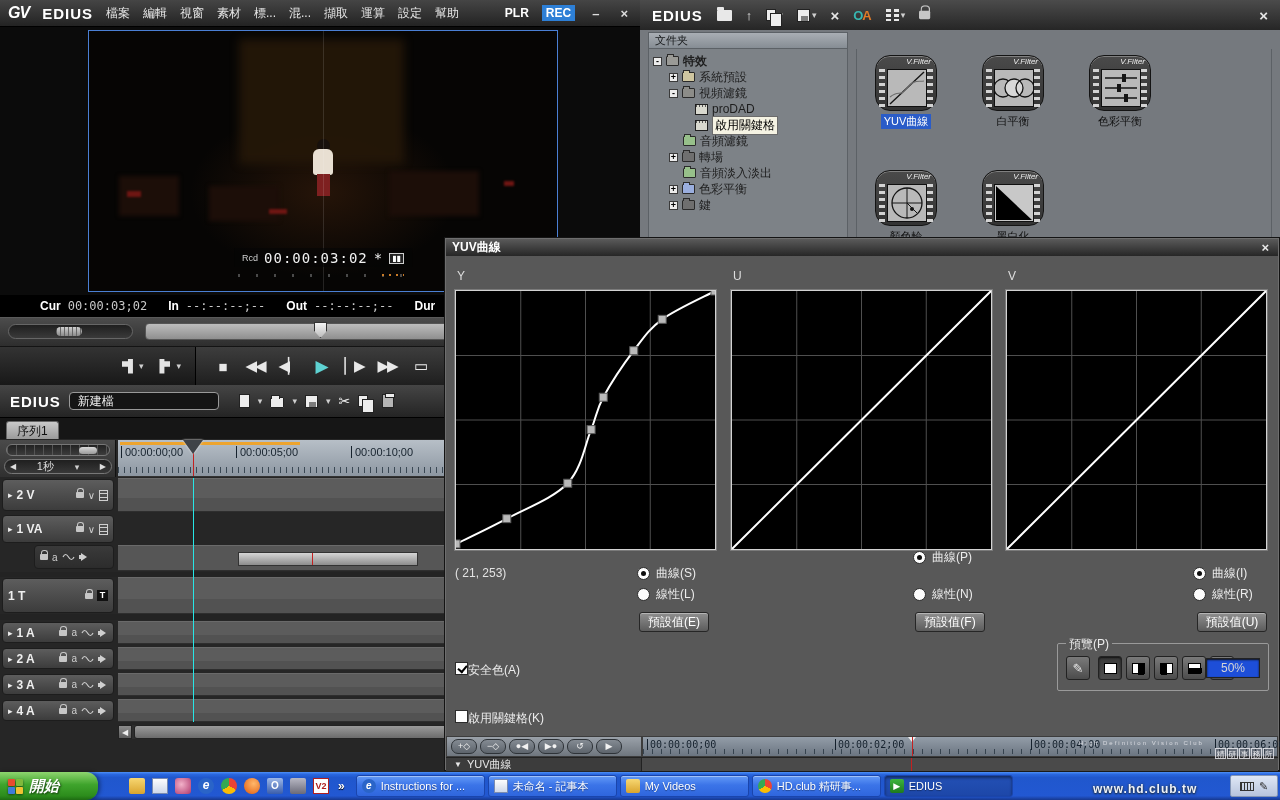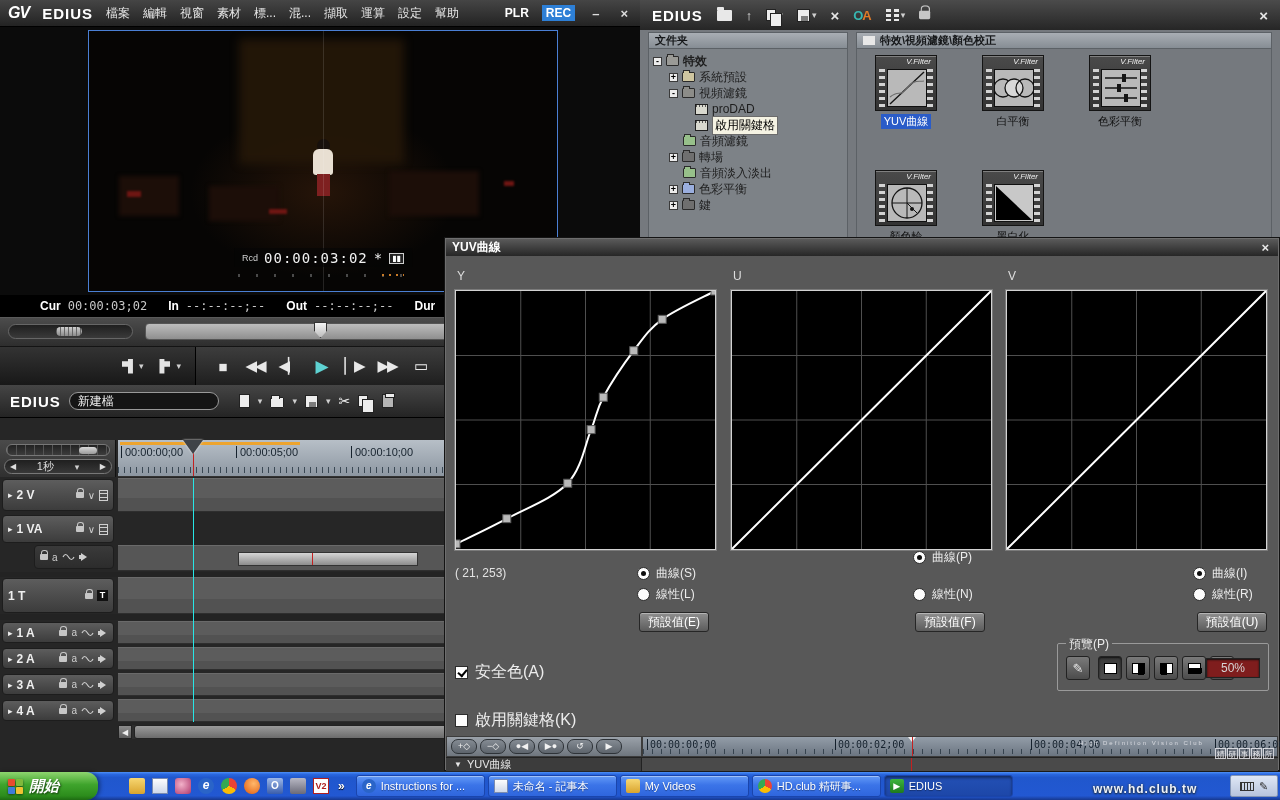--- a/index.html
+++ b/index.html
@@ -49,21 +49,21 @@
   .flag.out{clip-path:polygon(0 0,0 100%,45% 100%,45% 55%,100% 55%,100% 18%,45% 18%,45% 0)}
   .caret{color:#cfcfcf;font-size:9px}
   .tbtns{position:absolute;left:200px;top:0;height:38px;display:flex;align-items:center;gap:9px;padding-left:10px}
   .tbtn{color:#e8e8e8;font-size:15px;letter-spacing:-2px;cursor:default;min-width:24px;text-align:center}
   .tbtn.play{color:#5ed2d2;font-size:17px}
 
   
   .bin{left:0;top:385px;width:640px;height:387px;background:#262626;z-index:1}
   .binhead{position:absolute;left:0;top:0;width:100%;height:33px;background:linear-gradient(#454545,#242424);display:flex;align-items:center;gap:8px;padding:0 10px;border-bottom:1px solid #000}
   .binapp{font-weight:bold;color:#fff;font-size:15px;letter-spacing:1px}
-  .projfield{width:150px;height:18px;border-radius:9px;border:1px solid #999;background:#151515;color:#eee;font-size:12px;padding:0 8px;line-height:16px}
+  .projfield{width:150px;height:18px;border-radius:4px;border:1px solid #999;background:#151515;color:#eee;font-size:12px;padding:0 8px;line-height:16px}
   .ticon{display:inline-block;position:relative}
   .ic-doc{width:11px;height:14px;background:#ededed;border:1px solid #222}
   .ic-open{width:14px;height:11px;background:#ededed;border:1px solid #222;border-radius:1px;margin-top:3px}
   .ic-open::before{content:"";position:absolute;left:0;top:-3px;width:7px;height:3px;background:#ededed;border:1px solid #222;border-bottom:none}
   .ic-save{width:13px;height:13px;background:#ededed;border:1px solid #222}
   .ic-save::after{content:"";position:absolute;left:3px;bottom:0;width:7px;height:5px;background:#7d7d7d}
   .ic-copy{width:10px;height:12px;background:#ededed;border:1px solid #222}
   .ic-copy::after{content:"";position:absolute;left:3px;top:3px;width:10px;height:12px;background:#ededed;border:1px solid #222}
   .ic-paste{width:12px;height:14px;background:#b5b5b5;border:1px solid #222}
   .ic-paste::after{content:"";position:absolute;left:2px;top:-2px;width:8px;height:3px;background:#ededed;border:1px solid #222}
@@ -112,60 +112,60 @@
   .ic-oa b{color:#37b6b0;font-size:13px}
   .ic-oa i{color:#e07b28;font-size:13px;font-weight:bold;font-style:normal;margin-left:-3px}
   .ic-grid{display:inline-block;width:13px;height:12px;background:
     linear-gradient(#e8e8e8,#e8e8e8) 0 0/5px 3px no-repeat,
     linear-gradient(#e8e8e8,#e8e8e8) 8px 0/5px 3px no-repeat,
     linear-gradient(#e8e8e8,#e8e8e8) 0 5px/5px 3px no-repeat,
     linear-gradient(#e8e8e8,#e8e8e8) 8px 5px/5px 3px no-repeat,
     linear-gradient(#e8e8e8,#e8e8e8) 0 10px/5px 2px no-repeat,
     linear-gradient(#e8e8e8,#e8e8e8) 8px 10px/5px 2px no-repeat}
   .lkbig{transform:scale(1.4);transform-origin:left center}
-  .panehead{position:absolute;top:32px;height:17px;background:linear-gradient(#a9aeb4,#868d94);border:1px solid #5c6166;color:#16181a;font-size:11px;font-weight:bold;display:flex;align-items:center;gap:5px;padding:0 6px}
+  .panehead{position:absolute;top:32px;height:17px;background:linear-gradient(#a9aeb4,#868d94);border:1px solid #5c6166;color:#16181a;font-size:11px;font-weight:normal;display:flex;align-items:center;gap:5px;padding:0 6px}
   .treepane{position:absolute;left:8px;top:49px;width:200px;bottom:0;background:#7d8287;border:1px solid #5c6166;border-top:none;padding:4px 0 0 4px}
   .titem{height:16px;display:flex;align-items:center;gap:4px;font-size:12px;color:#1d1d1d;white-space:nowrap}
   .exp{width:9px;height:9px;background:#ececec;border:1px solid #3a3a3a;font-size:9px;line-height:7px;text-align:center;color:#000;flex:none;font-weight:bold}
   .fold{width:13px;height:10px;border:1px solid #2a2a2a;border-radius:1px;position:relative;flex:none;background:#cfc6a0}
   .fold::before{content:"";position:absolute;left:0px;top:-3px;width:5px;height:2px;background:inherit;border:1px solid #2a2a2a;border-bottom:none}
   .fd-gray{background:#9a9a96}.fd-dark{background:#6f6f6f}.fd-green{background:#97c08a}.fd-blue{background:#9aaede}.fd-films{background:#8c8c88}
   .fclip{width:13px;height:11px;background:#d9d9cf;border:1px solid #1f1f1f;flex:none;background-image:repeating-linear-gradient(90deg,#555 0 1px,transparent 1px 3px);background-size:100% 2px;background-repeat:repeat-x;background-position:0 0}
   .tsel{background:#f5f3e3;border:1px solid #6b6b6b;padding:0 2px;color:#000}
   .fxpane-head-icon{width:12px;height:9px;background:#e8e8e8;position:relative}
   .fxgrid{position:absolute;left:216px;top:49px;right:8px;bottom:0;background:#75797e;border:1px solid #5c6166;border-top:none}
   .fx{position:absolute;width:70px;display:flex;flex-direction:column;align-items:center}
-  .fxicon{width:62px;height:56px;background:linear-gradient(#4a4a4a,#333);border-radius:0;border:1px solid #141414;position:relative;box-shadow:inset 0 1px rgba(255,255,255,.3)}
+  .fxicon{width:62px;height:56px;background:linear-gradient(#4a4a4a,#333);border-radius:15px;border:1px solid #141414;position:relative;box-shadow:inset 0 1px rgba(255,255,255,.3)}
   .fxbadge{position:absolute;top:1px;right:5px;font-size:8px;font-style:italic;color:#ececec}
   .fxholes{position:absolute;top:13px;width:6px;height:38px;background:repeating-linear-gradient(#d3d3d3 0 3px,transparent 3px 7px)}
   .fxscreen{position:absolute;left:11px;top:13px;width:40px;height:38px;background:#b9b9b9;border:1px solid #101010}
   .fxlabel{margin-top:3px;font-size:11px;color:#101010;padding:0 3px;white-space:nowrap}
   .fxlabel.sel{background:#2a5cc8;color:#fff}
 
   
   .dialog{left:444px;top:237px;width:836px;height:534px;background:#585858;border:1px solid #141414;box-shadow:0 0 0 1px #6e6e6e inset;z-index:5}
   .dtitle{position:absolute;left:1px;top:1px;right:1px;height:17px;background:linear-gradient(#5a5a5a,#262626);display:flex;align-items:center;padding:0 6px;color:#fff;font-size:12px;font-weight:bold}
   .dclose{margin-left:auto;color:#e8e8e8;font-size:13px;font-weight:bold;padding:0 3px}
   .chlabel{position:absolute;top:31px;color:#dedede;font-size:12px}
   .cpanel{position:absolute;top:52px;width:261px;height:260px;background:#000;border:1px solid #d2d2d2;box-shadow:0 0 0 1px #7a7a7a}
   .coord{position:absolute;left:10px;top:328px;color:#e3e3e3;font-size:12px}
   .radio{display:inline-block;width:13px;height:13px;border-radius:50%;background:#fdfdfd;border:1px solid #2c2c2c;position:relative;flex:none}
   .radio.sel::after{content:"";position:absolute;left:3px;top:3px;right:3px;bottom:3px;background:#0d0d0d;border-radius:50%}
   .rrow{position:absolute;display:flex;align-items:center;gap:6px;color:#ececec;font-size:12px;white-space:nowrap}
   .dbtn{position:absolute;width:70px;height:20px;background:linear-gradient(#8f8f8f,#5c5c5c);border:1px solid #262626;border-radius:3px;box-shadow:inset 0 1px #b5b5b5;color:#fff;font-size:12px;text-align:center;line-height:18px;white-space:nowrap}
   .cb{display:inline-block;width:13px;height:13px;background:#fdfdfd;border:1px solid #2c2c2c;position:relative;flex:none}
   .cb.on::after{content:"";position:absolute;left:2px;top:2px;width:7px;height:4px;border-left:2px solid #000;border-bottom:2px solid #000;transform:rotate(-50deg)}
-  .cbrow{position:absolute;display:flex;align-items:center;gap:7px;color:#ececec;font-size:16px}
+  .cbrow{position:absolute;display:flex;align-items:flex-start;color:#ececec;font-size:12px}
   .pvgroup{position:absolute;left:612px;top:405px;width:212px;height:48px;border:1px solid #9a9a9a;border-radius:2px}
   .pvlabel{position:absolute;left:8px;top:-8px;background:#585858;color:#ececec;font-size:12px;padding:0 3px}
   .pvbtn{position:absolute;top:12px;width:24px;height:24px;background:linear-gradient(#7a7a7a,#4c4c4c);border:1px solid #222;border-radius:3px;display:flex;align-items:center;justify-content:center}
   .pvbtn.pressed{background:linear-gradient(#3a3a3a,#4e4e4e);box-shadow:inset 0 1px 2px #111}
   .pvsq{width:13px;height:11px;background:#fff;border:1px solid #000;position:relative}
   .pvsq i{position:absolute;background:#000}
-  .pvzoom{position:absolute;right:8px;top:14px;width:54px;height:20px;background:#7f1d1d;border:1px solid #222;box-shadow:inset 0 1px 2px #111;color:#d5d5d5;font-size:12px;text-align:center;line-height:18px}
+  .pvzoom{position:absolute;right:8px;top:14px;width:54px;height:20px;background:#1d4ed8;border:1px solid #222;box-shadow:inset 0 1px 2px #111;color:#d5d5d5;font-size:12px;text-align:center;line-height:18px}
   .pencil{color:#e8e8e8;font-size:13px}
   .kfbar{position:absolute;left:1px;top:498px;width:196px;height:21px;background:linear-gradient(#9aa1a9,#6f767e);display:flex;align-items:center;gap:3px;padding:0 4px;border:1px solid #3c3c3c}
   .kfbtn{height:15px;min-width:26px;border-radius:7px;background:linear-gradient(#848b93,#5d646c);border:1px solid #2e3338;color:#f2f2f2;font-size:9px;text-align:center;line-height:13px;padding:0 3px;white-space:nowrap}
   .kfruler{position:absolute;left:197px;top:498px;right:1px;height:21px;background:linear-gradient(#939da8,#6b7581);border:1px solid #3c3c3c}
   .kflab{position:absolute;top:2px;font-size:10px;color:#14202c;border-left:1px solid #14202c;padding-left:2px;font-family:"DejaVu Sans Mono",monospace;white-space:nowrap}
   .kfticks{position:absolute;left:0;right:0;bottom:2px;height:5px;background:repeating-linear-gradient(90deg,#36434f 0 1px,transparent 1px 9px)}
   .kfwhite{position:absolute;top:0;width:0;height:0;border-left:4px solid transparent;border-right:4px solid transparent;border-top:5px solid #f2f2f2}
   .kfrow{position:absolute;left:1px;top:519px;right:1px;height:14px;background:#454545;border-top:1px solid #222;display:flex}
   .kfrowhead{width:196px;background:#3c3c3c;color:#e8e8e8;font-size:11px;display:flex;align-items:center;gap:5px;padding:0 8px;border-right:1px solid #222}
   .kfrowbody{flex:1;position:relative;background:#4a4a4a}
@@ -298,20 +298,23 @@
       <span class="caret">▾</span>
       <span class="ticon ic-open"></span>
       <span class="caret">▾</span>
       <span class="ticon ic-save"></span>
       <span class="caret">▾</span>
       <span class="cuttxt">✂</span>
       <span class="ticon ic-copy"></span>
       <span class="ticon ic-paste" style="margin-left:6px"></span>
     </div>
 
+    <div class="tabrow">
+      <span class="seqtab">序列1</span>
+    </div>
 
     <div class="scalepanel">
       <div class="zslider">
           <div class="zhandle"></div>
         </div>
       <div class="scalesel">
         <span style="font-size:8px">◀</span>
         <span>1秒</span>
         <span class="caret">▾</span>
         <span style="font-size:8px">▶</span>
@@ -516,24 +519,20 @@
         <span class="fold fd-blue"></span>
         <span>色彩平衡</span>
       </div>
       <div class="titem" style="padding-left:16px">
         <span class="exp">+</span>
         <span class="fold fd-dark"></span>
         <span>鍵</span>
       </div>
     </div>
 
-    <div class="panehead" style="left:216px;right:8px">
-      <span class="fxpane-head-icon"></span>
-      <span>特效\視頻濾鏡\顏色校正</span>
-    </div>
     <div class="fxgrid">
 
       <div class="fx" style="left:14px;top:6px">
         <div class="fxicon">
           <span class="fxbadge">V.Filter</span>
           <span class="fxholes" style="left:3px"></span>
           <span class="fxholes" style="right:3px"></span>
           <span class="fxscreen">
             <svg width="38" height="36" viewBox="0 0 38 36">
               <path d="M2 34 L36 2" stroke="#141414" stroke-width="1.4" fill="none"></path>

